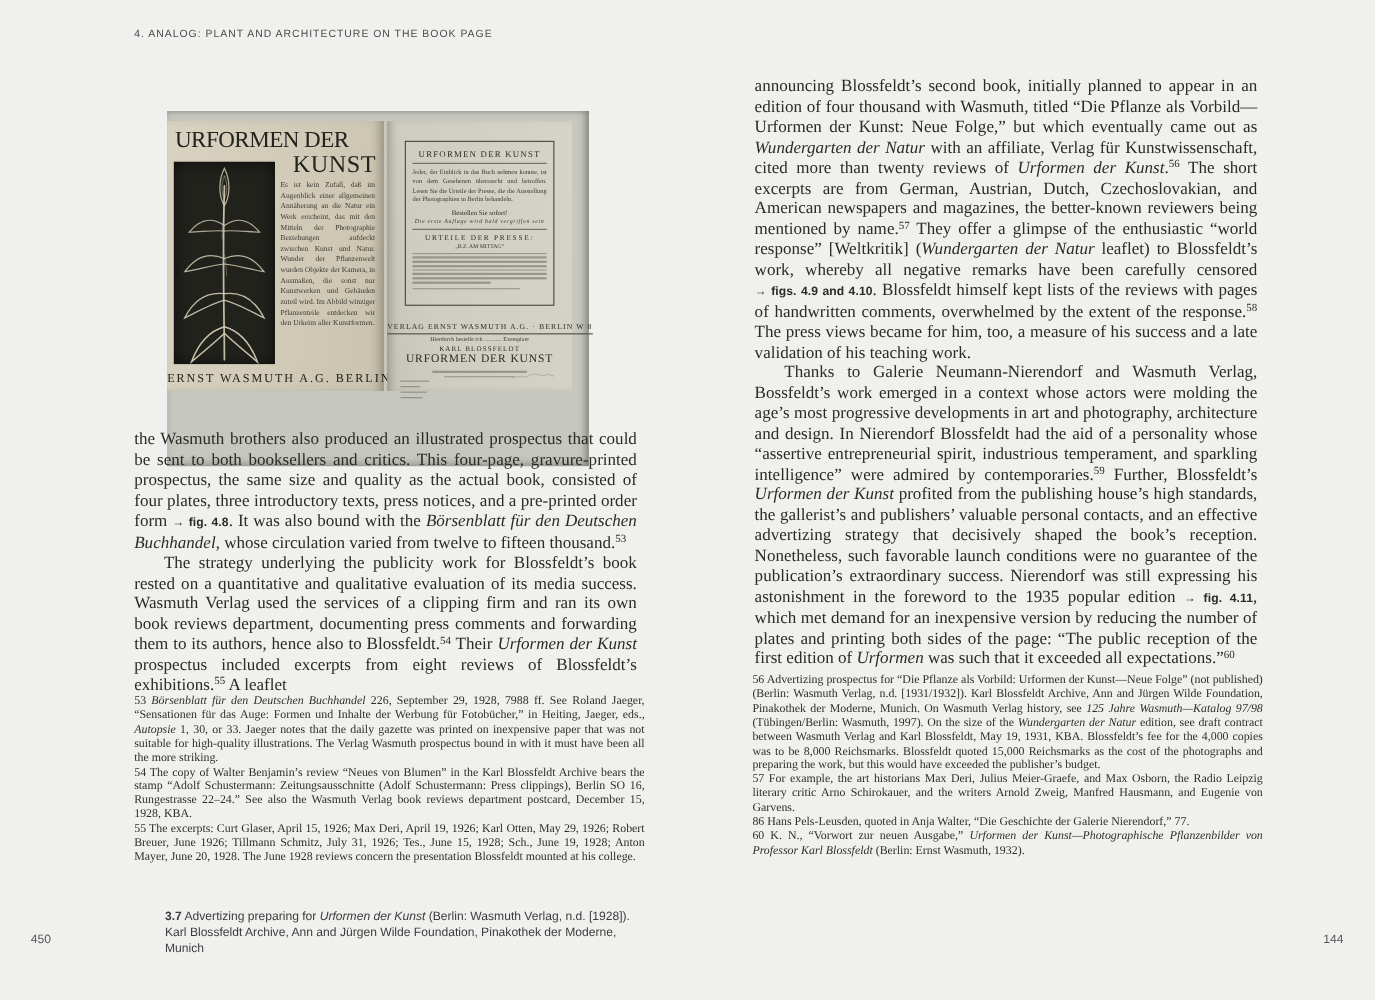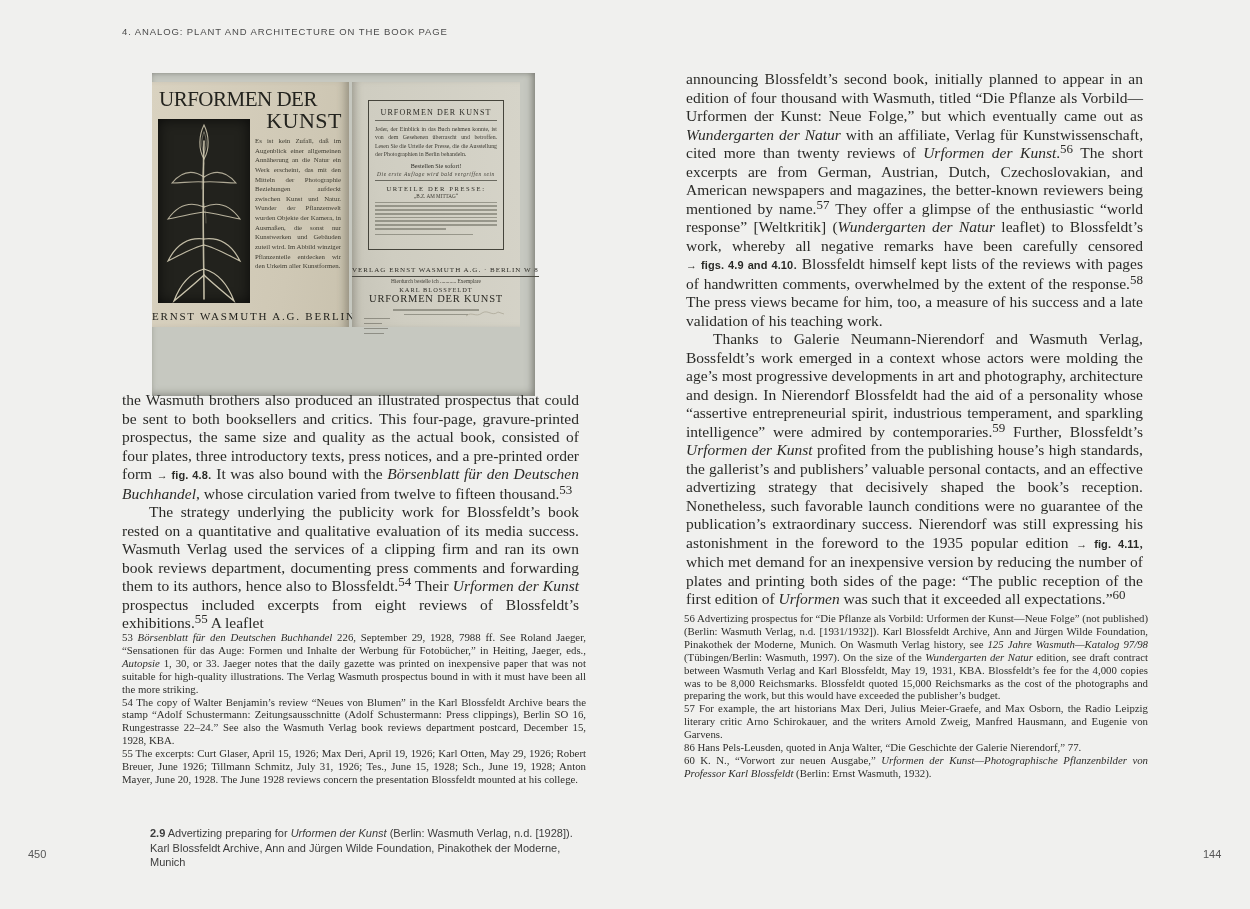--- a/index.html
+++ b/index.html
@@ -4,21 +4,21 @@
 <style>
   * { box-sizing: border-box; }
   html,body { margin:0; padding:0; }
   body { background:#f0f0ee; font-family:"Liberation Serif", serif; }
   .spread { position:relative; width:1250px; height:909px; background:#f0f0ee; overflow:hidden; }
 
   .running-head { position:absolute; left:122px; top:26px; font-family:"Liberation Sans",sans-serif;
     font-size:9.5px; letter-spacing:0.9px; color:#4b4b4b; }
 
   
-  .photo { position:absolute; left:152px; top:73px; width:383px; height:323px; background:#c6c8c0;
+  .photo { position:absolute; left:152px; top:101px; width:383px; height:323px; background:#c6c8c0;
     box-shadow: inset -5px 0 7px -2px rgba(95,95,88,.55), inset 0 -5px 7px -2px rgba(110,110,104,.45), inset 0 3px 5px -2px rgba(110,110,104,.35); }
   .p-page { position:absolute; top:9px; height:245px; }
   .p-left { left:0; width:197px; background:linear-gradient(100deg,#d9d2c0,#cfc8b5 70%,#c9c2ae);
     box-shadow: inset -9px 0 10px -6px rgba(70,68,58,.45); }
   .p-right { left:200px; width:168px; background:linear-gradient(260deg,#d6d4c9,#cfcdc1 75%,#c6c4b8);
     box-shadow: inset 7px 0 9px -5px rgba(70,68,58,.4); }
   .p-title1 { position:absolute; left:7px; top:5px; width:186px; font-size:21px; letter-spacing:-0.5px;
     color:#23231e; white-space:nowrap; }
   .p-title2 { position:absolute; right:7px; top:26px; font-size:22px; letter-spacing:0.5px; color:#23231e; }
   .plant { position:absolute; left:6px; top:37px; width:92px; height:184px; background:#22221d;
@@ -53,21 +53,21 @@
   .p-form i { display:block; background:#55544a; opacity:.5; height:1.5px; margin:3.6px 0; }
   .pencil { position:absolute; opacity:.5; }
 
   
   .col { position:absolute; width:457px; font-size:15.5px; line-height:18.5px; text-align:justify;
     color:#2a2a27; }
   .col p { margin:0; }
   .col p.indent { text-indent:27px; }
   .col-left { left:122px; top:391px; }
   .col-right { left:686px; top:70px; }
-  sup { font-size:13px; line-height:0; vertical-align:baseline; position:relative; top:-5px; }
+  sup { font-size:10px; line-height:0; vertical-align:baseline; position:relative; top:-5px; }
   .s-i { font-style:italic; }
   .s-b { font-weight:bold; }
   .s-fig { font-family:"Liberation Sans",sans-serif; font-weight:700; font-size:11px; letter-spacing:0.1px;
     white-space:nowrap; }
 
   .footnotes { position:absolute; width:464px; font-size:10.8px; line-height:12.9px; text-align:justify;
     color:#2e2e2b; }
   .fn-left { left:122px; top:631px; }
   .fn-right { left:684px; top:612px; }
 
@@ -155,21 +155,21 @@
     <p><span>the Wasmuth brothers also produced an illustrated prospectus that could be sent to both booksellers and critics. This four-page, gravure-printed prospectus, the same size and quality as the actual book, consisted of four plates, three introductory texts, press notices, and a pre-printed order form </span><span class="s-fig">→ fig. 4.8</span><span>. It was also bound with the </span><span class="s-i">Börsenblatt für den Deutschen Buchhandel</span><span>, whose circulation varied from twelve to fifteen thousand.</span><sup>53</sup></p>
     <p class="indent"><span>The strategy underlying the publicity work for Blossfeldt’s book rested on a quantitative and qualitative evaluation of its media success. Wasmuth Verlag used the services of a clipping firm and ran its own book reviews department, documenting press comments and forwarding them to its authors, hence also to Blossfeldt.</span><sup>54</sup><span> Their </span><span class="s-i">Urformen der Kunst</span><span> prospectus included excerpts from eight reviews of Blossfeldt’s exhibitions.</span><sup>55</sup><span> A leaflet</span></p>
   </div>
 
   <div class="footnotes fn-left">
     <div><span>53 </span><span class="s-i">Börsenblatt für den Deutschen Buchhandel</span><span> 226, September 29, 1928, 7988 ff. See Roland Jaeger, “Sensationen für das Auge: Formen und Inhalte der Werbung für Fotobücher,” in Heiting, Jaeger, eds., </span><span class="s-i">Autopsie</span><span> 1, 30, or 33. Jaeger notes that the daily gazette was printed on inexpensive paper that was not suitable for high-quality illustrations. The Verlag Wasmuth prospectus bound in with it must have been all the more striking.</span></div>
     <div><span>54 The copy of Walter Benjamin’s review “Neues von Blumen” in the Karl Blossfeldt Archive bears the stamp “Adolf Schustermann: Zeitungsausschnitte (Adolf Schustermann: Press clippings), Berlin SO 16, Rungestrasse 22–24.” See also the Wasmuth Verlag book reviews department postcard, December 15, 1928, KBA.</span></div>
     <div><span>55 The excerpts: Curt Glaser, April 15, 1926; Max Deri, April 19, 1926; Karl Otten, May 29, 1926; Robert Breuer, June 1926; Tillmann Schmitz, July 31, 1926; Tes., June 15, 1928; Sch., June 19, 1928; Anton Mayer, June 20, 1928. The June 1928 reviews concern the presentation Blossfeldt mounted at his college.</span></div>
   </div>
 
-  <div class="caption"><span class="s-b">2.9</span><span>  Advertizing preparing for </span><span class="s-i">Urformen der Kunst</span><span> (Berlin: Wasmuth Verlag, n.d. [1928]). Karl Blossfeldt Archive, Ann and Jürgen Wilde Foundation, Pinakothek der Moderne, Munich</span></div>
+  <div class="caption"><span class="s-b">3.7</span><span>  Advertizing preparing for </span><span class="s-i">Urformen der Kunst</span><span> (Berlin: Wasmuth Verlag, n.d. [1928]). Karl Blossfeldt Archive, Ann and Jürgen Wilde Foundation, Pinakothek der Moderne, Munich</span></div>
 
   <div class="col col-right">
     <p><span>announcing Blossfeldt’s second book, initially planned to appear in an edition of four thousand with Wasmuth, titled “Die Pflanze als Vorbild—Urformen der Kunst: Neue Folge,” but which eventually came out as </span><span class="s-i">Wundergarten der Natur</span><span> with an affiliate, Verlag für Kunstwissenschaft, cited more than twenty reviews of </span><span class="s-i">Urformen der Kunst</span><span>.</span><sup>56</sup><span> The short excerpts are from German, Austrian, Dutch, Czechoslovakian, and American newspapers and magazines, the better-known reviewers being mentioned by name.</span><sup>57</sup><span> They offer a glimpse of the enthusiastic “world response” [Weltkritik] (</span><span class="s-i">Wundergarten der Natur</span><span> leaflet) to Blossfeldt’s work, whereby all negative remarks have been carefully censored </span><span class="s-fig">→ figs. 4.9 and 4.10</span><span>. Blossfeldt himself kept lists of the reviews with pages of handwritten comments, overwhelmed by the extent of the response.</span><sup>58</sup><span> The press views became for him, too, a measure of his success and a late validation of his teaching work.</span></p>
     <p class="indent"><span>Thanks to Galerie Neumann-Nierendorf and Wasmuth Verlag, Bossfeldt’s work emerged in a context whose actors were molding the age’s most progressive developments in art and photography, architecture and design. In Nierendorf Blossfeldt had the aid of a personality whose “assertive entrepreneurial spirit, industrious temperament, and sparkling intelligence” were admired by contemporaries.</span><sup>59</sup><span> Further, Blossfeldt’s </span><span class="s-i">Urformen der Kunst</span><span> profited from the publishing house’s high standards, the gallerist’s and publishers’ valuable personal contacts, and an effective advertizing strategy that decisively shaped the book’s reception. Nonetheless, such favorable launch conditions were no guarantee of the publication’s extraordinary success. Nierendorf was still expressing his astonishment in the foreword to the 1935 popular edition </span><span class="s-fig">→ fig. 4.11</span><span>, which met demand for an inexpensive version by reducing the number of plates and printing both sides of the page: “The public reception of the first edition of </span><span class="s-i">Urformen</span><span> was such that it exceeded all expectations.”</span><sup>60</sup></p>
   </div>
 
   <div class="footnotes fn-right">
     <div><span>56 Advertizing prospectus for “Die Pflanze als Vorbild: Urformen der Kunst—Neue Folge” (not published) (Berlin: Wasmuth Verlag, n.d. [1931/1932]). Karl Blossfeldt Archive, Ann and Jürgen Wilde Foundation, Pinakothek der Moderne, Munich. On Wasmuth Verlag history, see </span><span class="s-i">125 Jahre Wasmuth—Katalog 97/98</span><span> (Tübingen/Berlin: Wasmuth, 1997). On the size of the </span><span class="s-i">Wundergarten der Natur</span><span> edition, see draft contract between Wasmuth Verlag and Karl Blossfeldt, May 19, 1931, KBA. Blossfeldt’s fee for the 4,000 copies was to be 8,000 Reichsmarks. Blossfeldt quoted 15,000 Reichsmarks as the cost of the photographs and preparing the work, but this would have exceeded the publisher’s budget.</span></div>
     <div><span>57 For example, the art historians Max Deri, Julius Meier-Graefe, and Max Osborn, the Radio Leipzig literary critic Arno Schirokauer, and the writers Arnold Zweig, Manfred Hausmann, and Eugenie von Garvens.</span></div>
     <div><span>86 Hans Pels-Leusden, quoted in Anja Walter, “Die Geschichte der Galerie Nierendorf,” 77.</span></div>

